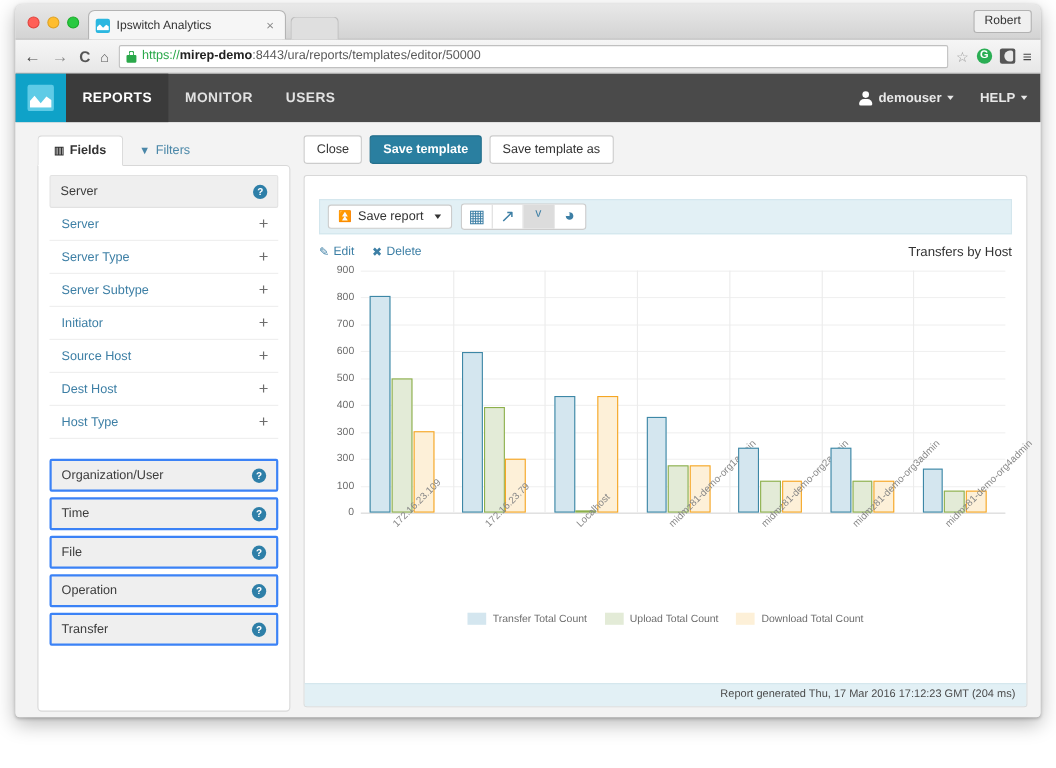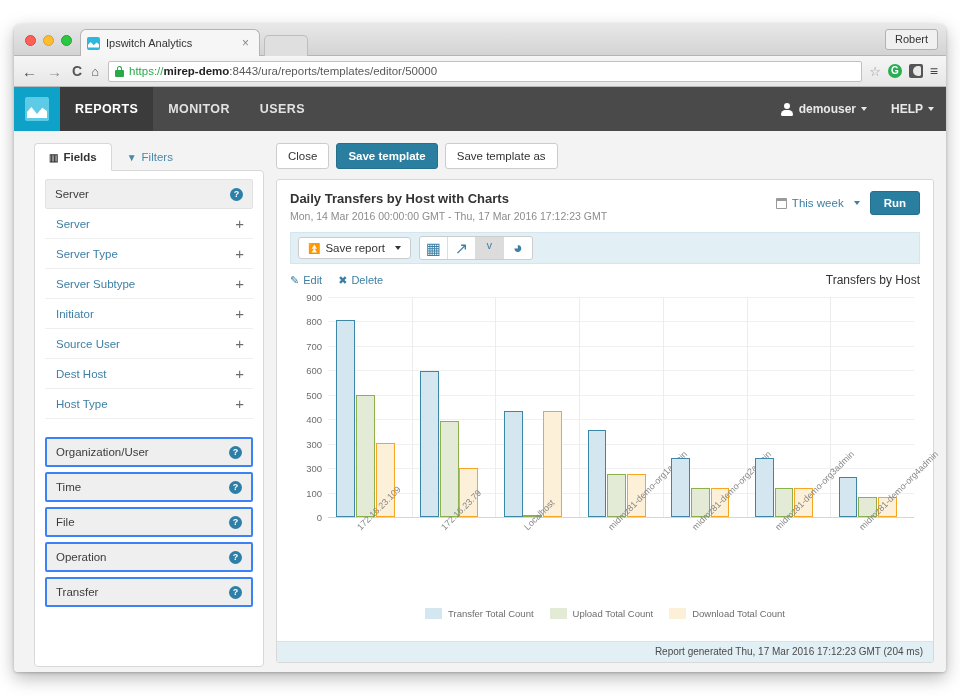--- a/index.html
+++ b/index.html
@@ -6,21 +6,21 @@
   html, body { margin:0; padding:0; }
   body {
     width:960px; height:698px;
     background:#ffffff;
     font-family:"Liberation Sans", sans-serif;
     overflow:hidden;
   }
 
   
   #browser-window {
-    position:absolute; left:14px; top:24px;
+    position:absolute; left:14px; top:4px;
     width:932px; height:648px;
     border-radius:6px 6px 4px 4px;
     background:#f4f4f4;
     box-shadow:0 6px 18px rgba(0,0,0,.28), 0 1px 3px rgba(0,0,0,.22);
     overflow:hidden;
   }
 
   
   #tabbar {
     position:relative; height:32px;
@@ -330,21 +330,21 @@
               </div>
               <div class="field-row">
                 <span class="lbl">Server Subtype</span>
                 <span class="plus">+</span>
               </div>
               <div class="field-row">
                 <span class="lbl">Initiator</span>
                 <span class="plus">+</span>
               </div>
               <div class="field-row">
-                <span class="lbl">Source User</span>
+                <span class="lbl">Source Host</span>
                 <span class="plus">+</span>
               </div>
               <div class="field-row">
                 <span class="lbl">Dest Host</span>
                 <span class="plus">+</span>
               </div>
               <div class="field-row">
                 <span class="lbl">Host Type</span>
                 <span class="plus">+</span>
               </div>
@@ -378,34 +378,20 @@
       <div id="main">
 
         <div id="template-bar">
           <div class="btn">Close</div>
           <div class="btn primary">Save template</div>
           <div class="btn">Save template as</div>
         </div>
 
         <div id="report-panel">
 
-          <div id="report-head">
-            <div>
-              <div id="report-title">Daily Transfers by Host with Charts</div>
-              <div id="report-range">Mon, 14 Mar 2016 00:00:00 GMT - Thu, 17 Mar 2016 17:12:23 GMT</div>
-            </div>
-            <div id="report-head-right">
-              <div id="date-range-picker">
-                <span id="cal-icon"></span>
-                <span>This week</span>
-                <span class="caret"></span>
-              </div>
-              <div id="run-button">Run</div>
-            </div>
-          </div>
 
           <div id="chart-toolbar">
             <div id="save-report-btn">
               <span id="download-glyph">⏫</span>
               <span>Save report</span>
               <span class="caret"></span>
             </div>
             <div class="viz-group" id="viz-group">
                 <div class="viz-btn">▦</div>
                 <div class="viz-btn">↗</div>

